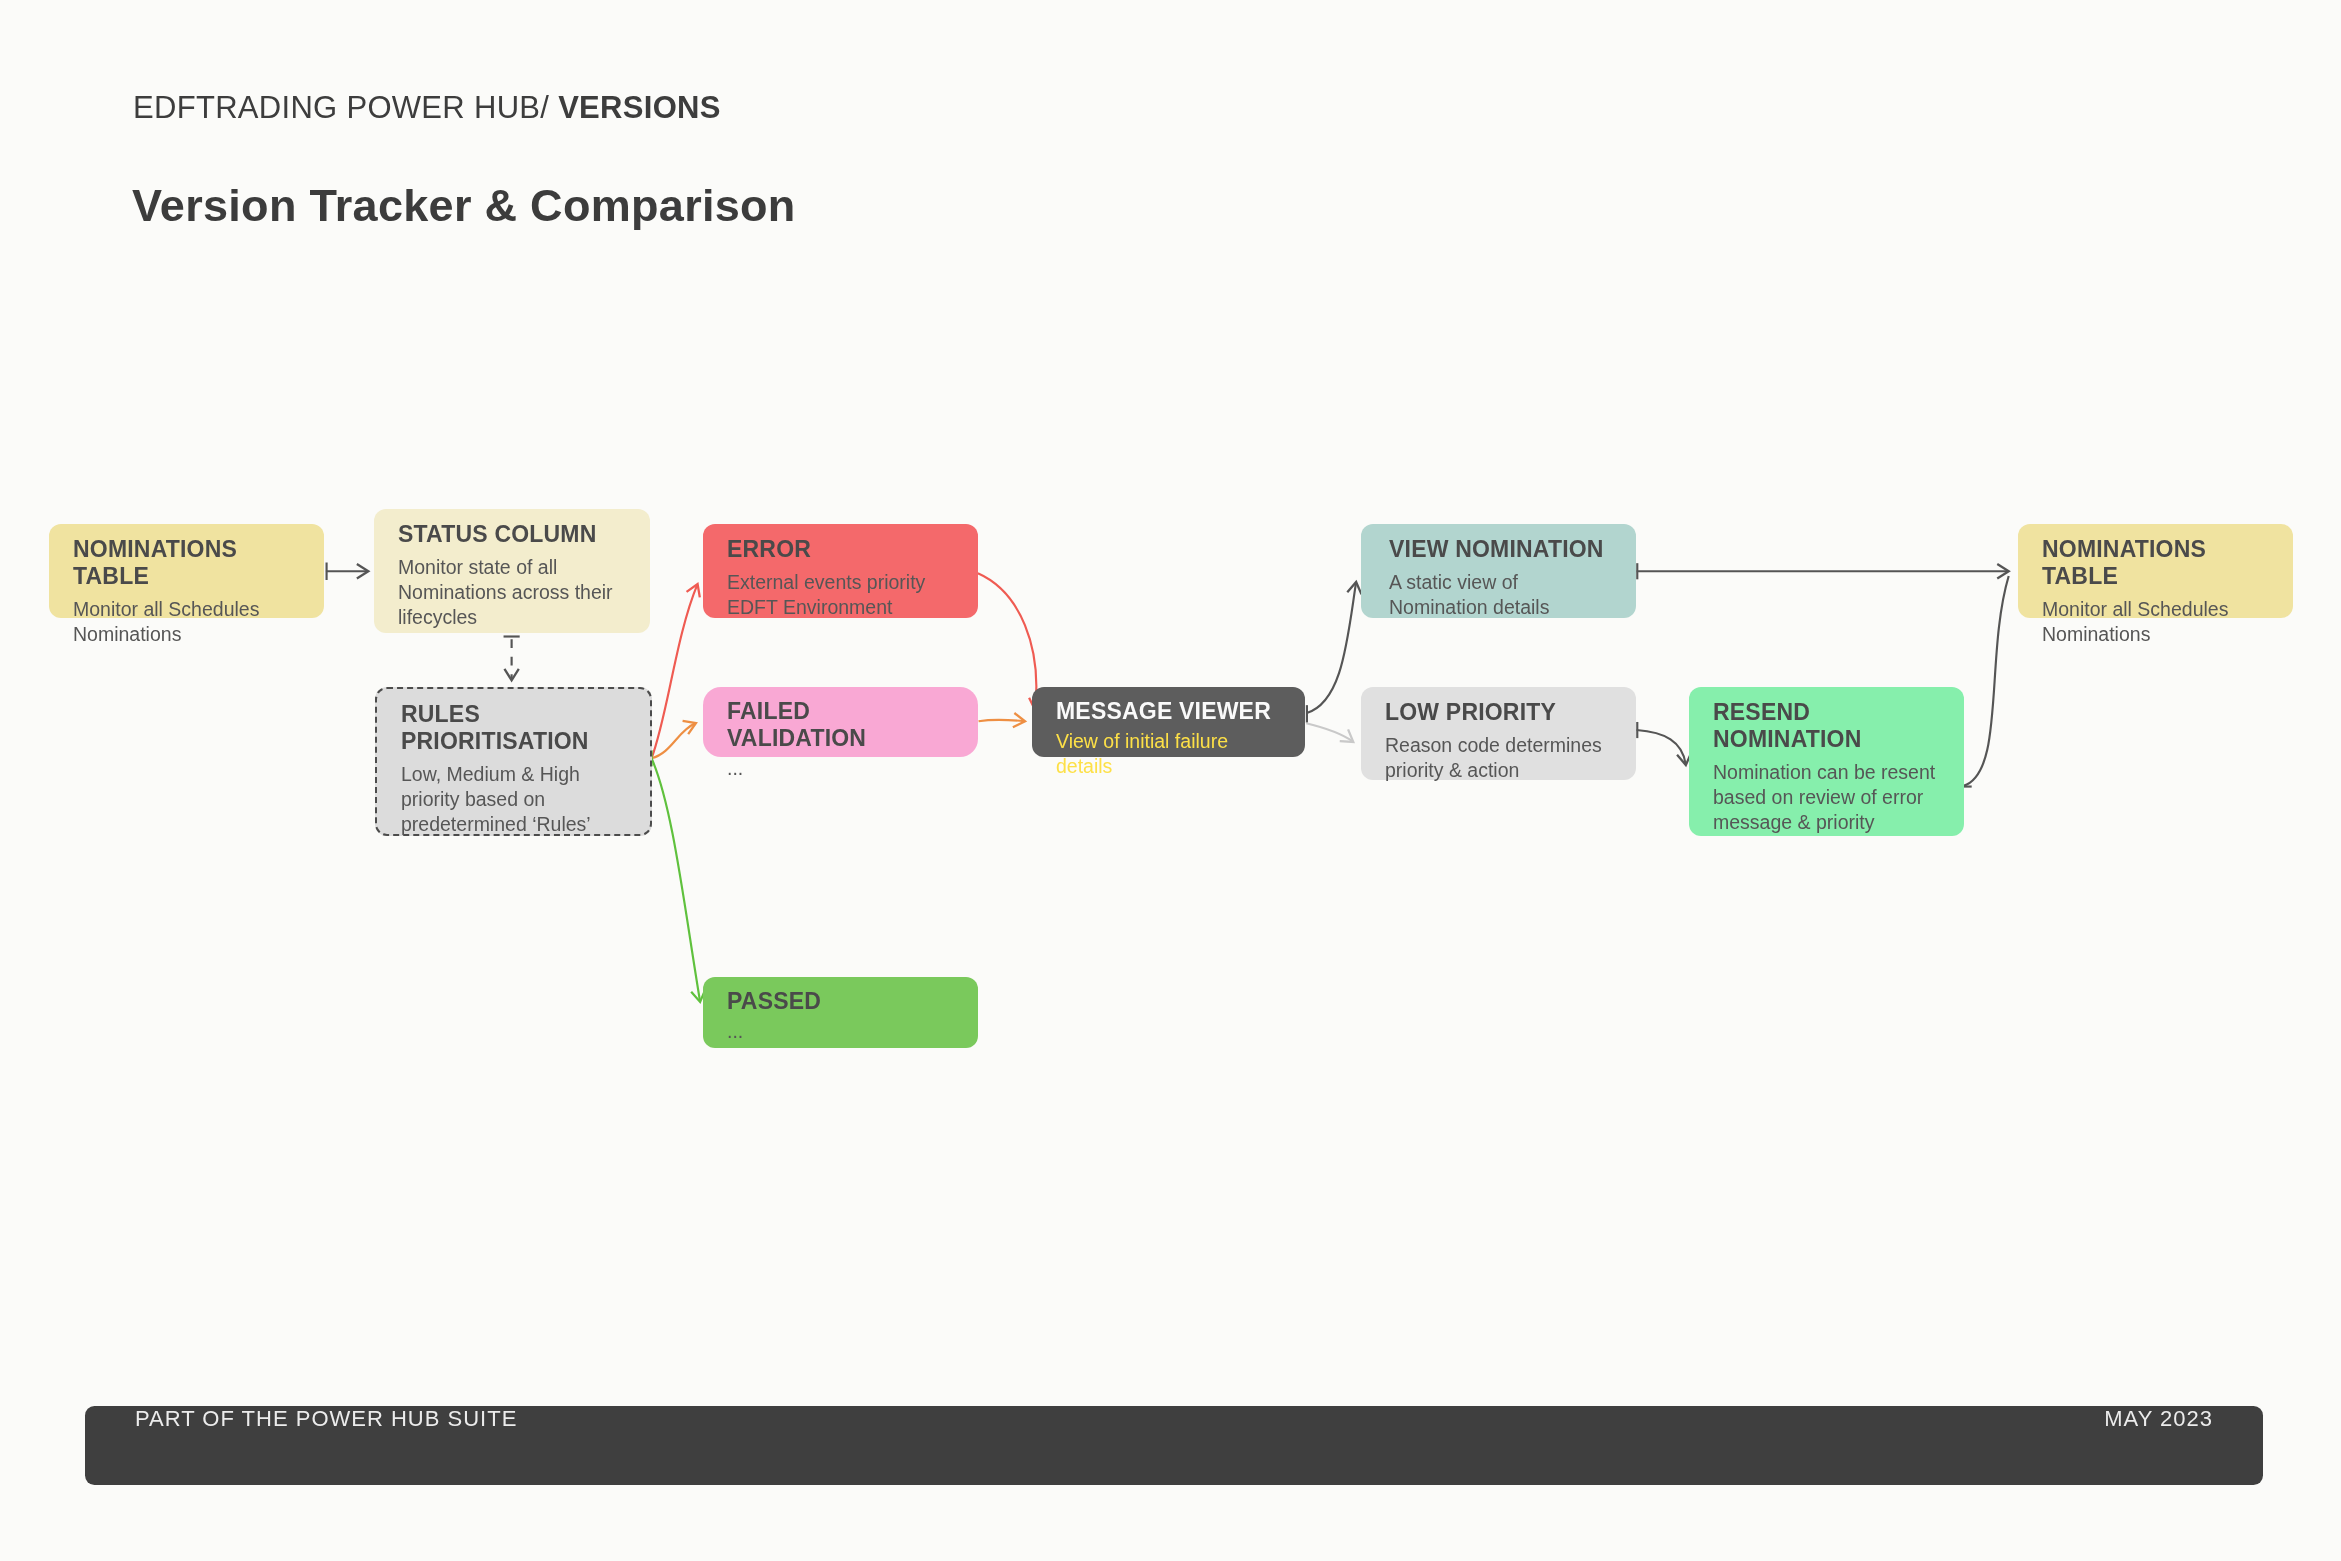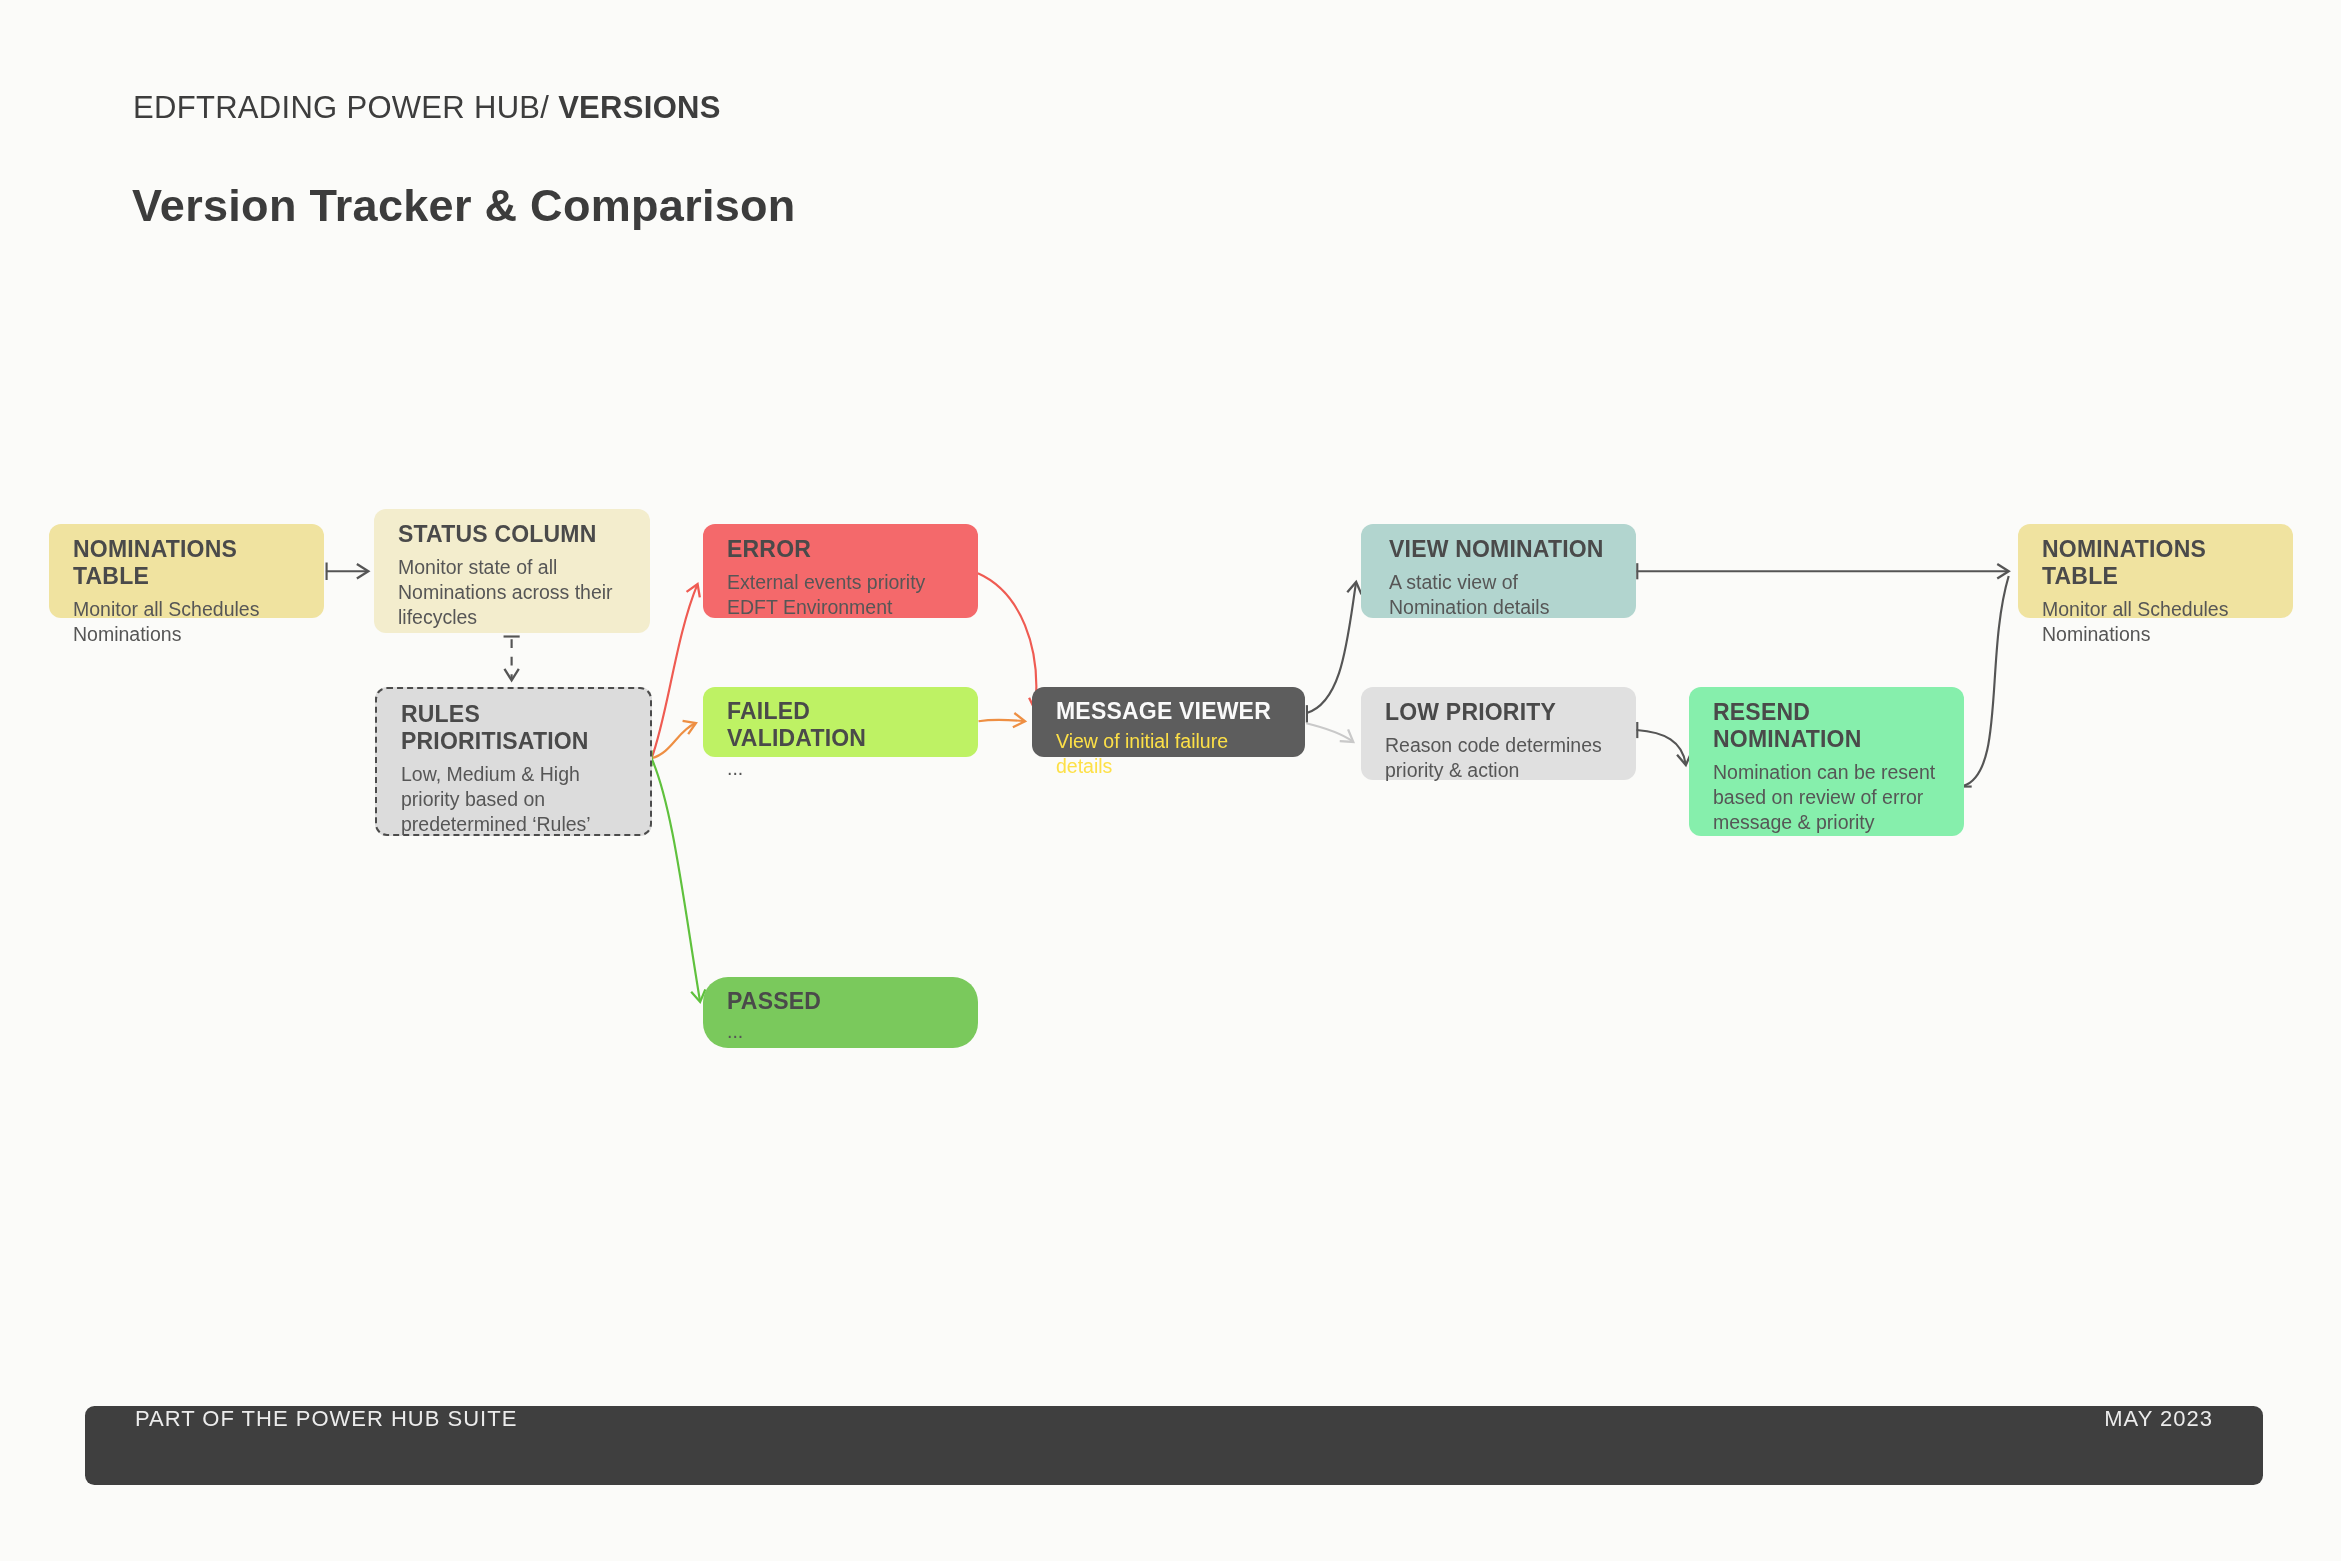--- a/index.html
+++ b/index.html
@@ -49,22 +49,22 @@
   .node-body {
     font-size: 19.5px;
     color: #565656;
     line-height: 25px;
     margin-top: 6.7px;
   }
   .n-yellow     { background: #f0e3a0; }
   .n-paleyellow { background: #f3edcd; }
   .n-gray-dash  { background: #dcdcdc; border: 2.7px dashed #4c4c4c; }
   .n-red        { background: #f4696b; }
-  .n-orange     { background: #bef264; }
-  .n-green      { background: #7ac95c; border-radius: 25px; }
+  .n-orange     { background: #f9a8d4; border-radius: 18px; }
+  .n-green      { background: #7ac95c; }
   .n-dark       { background: #5d5d5d; }
   .n-dark .node-title { color: #fafafa; }
   .n-dark .node-body  { color: #fde047; margin-top: 4px; }
   .n-teal       { background: #b2d5cf; }
   .n-lightgray  { background: #e0e0e0; }
   .n-cyan       { background: #86efac; }
 
   .sm { padding-top: 10.8px; }
   .sm .node-body { margin-top: 4px; }
 

